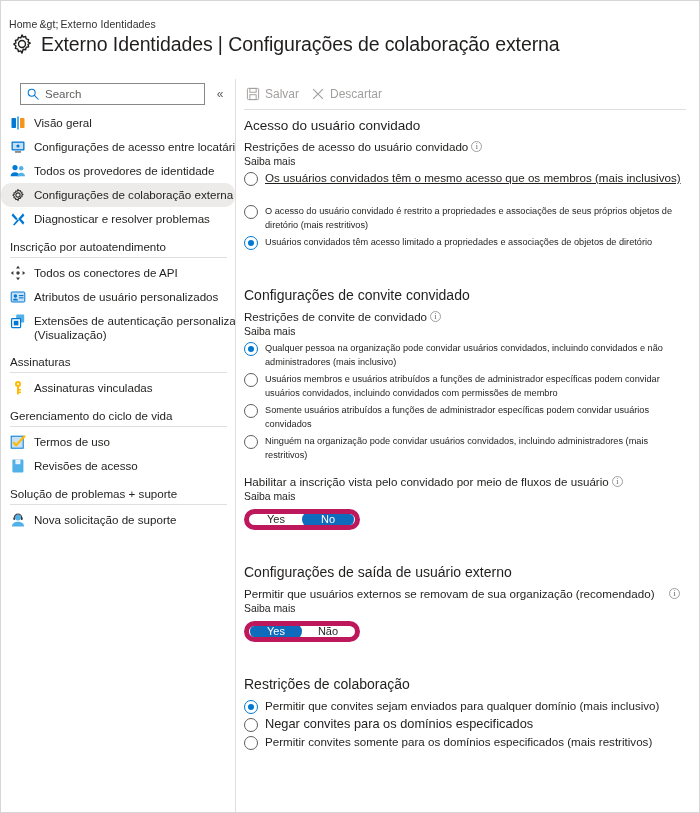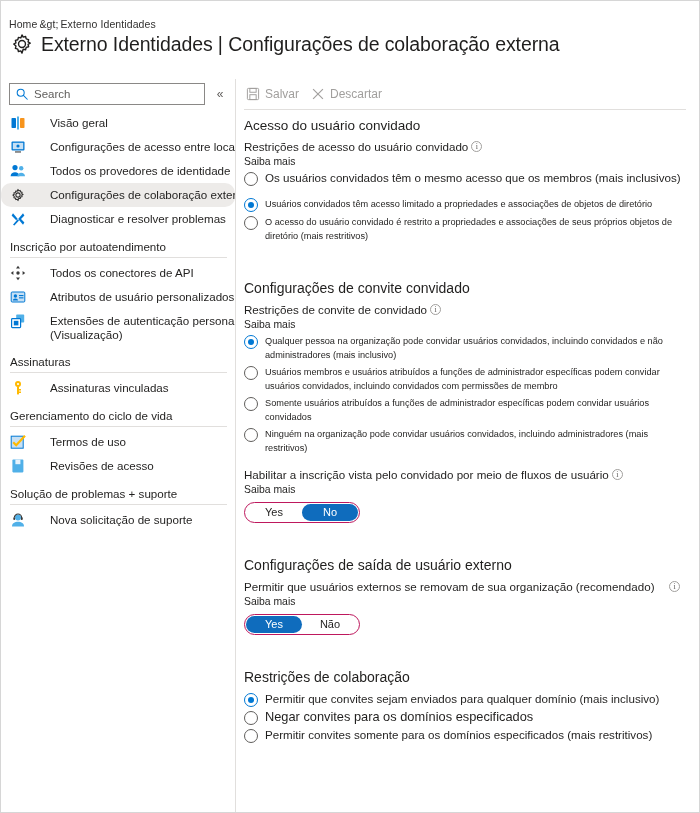--- a/index.html
+++ b/index.html
@@ -51,21 +51,21 @@
   .sidebar {
     position: absolute;
     top: 78px; left: 0;
     width: 234px; height: 735px;
     background: #ffffff;
     overflow: hidden;
   }
   .search-row {
     display: flex;
     align-items: center;
-    padding: 4px 6px 0 8px;
+    padding: 4px 6px 0 19px;
     gap: 6px;
   }
   .search-box {
     position: relative;
     flex: 1 1 auto;
     height: 22px;
     border: 1px solid #8a8886;
     background: #fff;
     display: flex;
     align-items: center;
@@ -93,21 +93,21 @@
     color: #605e5c;
     font-size: 12px;
     cursor: pointer;
     user-select: none;
   }
 
   .nav { margin-top: 6px; }
   .nav-item {
     display: flex;
     align-items: flex-start;
-    gap: 24px;
+    gap: 8px;
     padding: 4px 6px 4px 9px;
     min-height: 22px;
     cursor: pointer;
     font-size: 11.6px;
     color: #201f1e;
     line-height: 14px;
     white-space: nowrap;
   }
   .nav-item.selected { background: #edebe9; border-radius: 10px; }
   .nav-item .ic {
@@ -219,26 +219,26 @@
     content: "";
     position: absolute;
     left: 3px; top: 3px;
     width: 6px; height: 6px;
     border-radius: 50%;
     background: #0078d4;
   }
   .radio-label { font-size: 11.6px; color: #201f1e; line-height: 14.5px; }
   .radio-label.sm { font-size: 9.2px; line-height: 14px; }
 
-  .radio-row.r1 { margin-bottom: 11px; }
+  .radio-row.r1 { margin-bottom: 18px; text-decoration: underline; }
 
   .toggle {
     display: inline-flex;
     align-items: center;
-    border: 1px solid #be185d;
+    border: 5px solid #be185d;
     border-radius: 13px;
     height: 21px;
     background: #fff;
     margin: 3px 0 0 4px;
     padding: 1px;
     cursor: pointer;
     width: 116px;
     overflow: hidden;
   }
   .toggle .opt {
@@ -483,26 +483,26 @@
       <span>Restrições de acesso do usuário convidado</span>
       <span class="info-i">i</span>
     </div>
     <div class="learn">Saiba mais</div>
 
     <div class="radio-row r1">
       <span class="radio"></span>
       <span class="radio-label">Os usuários convidados têm o mesmo acesso que os membros (mais inclusivos)</span>
     </div>
     <div class="radio-row">
+      <span class="radio"></span>
+      <span class="radio-label sm">O acesso do usuário convidado é restrito a propriedades e associações de seus próprios objetos de diretório (mais restritivos)</span>
+    </div>
+    <div class="radio-row">
       <span class="radio on"></span>
       <span class="radio-label sm">Usuários convidados têm acesso limitado a propriedades e associações de objetos de diretório</span>
-    </div>
-    <div class="radio-row">
-      <span class="radio"></span>
-      <span class="radio-label sm">O acesso do usuário convidado é restrito a propriedades e associações de seus próprios objetos de diretório (mais restritivos)</span>
     </div>
 
     <div class="spacer-20"></div>
 
     
     <div class="sec-head big">Configurações de convite convidado</div>
     <div class="sub-label">
       <span>Restrições de convite de convidado</span>
       <span class="info-i">i</span>
     </div>

